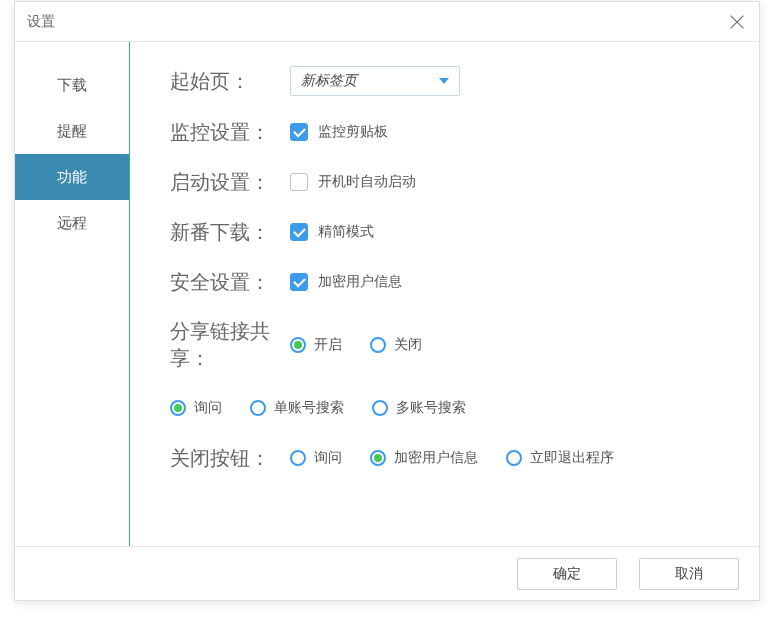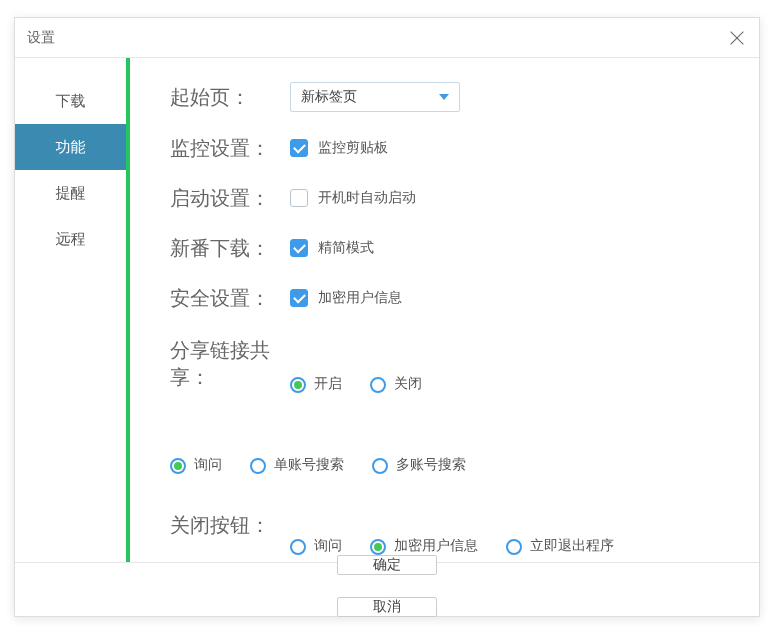--- a/index.html
+++ b/index.html
@@ -12,21 +12,21 @@
       font-size: 14px;
       color: #333;
       background: #fff;
       width: 775px;
       height: 626px;
       position: relative;
     }
     .dialog {
       position: absolute;
       left: 14px;
-      top: 17px;
+      top: 1px;
       width: 746px;
       height: 600px;
       border: 1px solid #ddd;
       background: #fff;
       box-shadow: 0 2px 10px rgba(0,0,0,0.1);
     }
     .dialog-header {
       height: 40px;
       border-bottom: 1px solid #e5e5e5;
       display: flex;
@@ -54,21 +54,21 @@
       left: 50%;
     }
     .close-icon::before { transform: translate(-50%,-50%) rotate(45deg); }
     .close-icon::after { transform: translate(-50%,-50%) rotate(-45deg); }
     .dialog-body {
       display: flex;
       height: 504px;
     }
     .sidebar {
       width: 115px;
-      border-right: 4px solid #22c55e;
+      border-right: 1px solid #22c55e;
       padding-top: 20px;
       text-align: right;
     }
     .sidebar-item {
       height: 46px;
       display: flex;
       align-items: center;
       justify-content: center;
       font-size: 15px;
       color: #555;
@@ -97,20 +97,21 @@
       width: 170px;
       height: 30px;
       border: 1px solid #c6d9e8;
       display: flex;
       align-items: center;
       padding: 0 10px;
       justify-content: space-between;
       cursor: pointer;
       color: #444;
       border-radius: 2px;
+      font-style: italic;
     }
     .chevron-down {
       width: 0;
       height: 0;
       border-left: 5px solid transparent;
       border-right: 5px solid transparent;
       border-top: 6px solid #3d9be9;
     }
     .checkbox {
       width: 18px;
@@ -141,23 +142,22 @@
       cursor: pointer;
     }
     .radio-group {
       display: flex;
       align-items: center;
       gap: 28px;
       flex-wrap: wrap;
     }
     .radio-option {
       display: flex;
-      align-items: flex-end;
-      cursor: pointer;
-      margin-top: 41px;
+      align-items: center;
+      cursor: pointer;
     }
     .radio {
       width: 16px;
       height: 16px;
       border: 2px solid #3d9be9;
       border-radius: 50%;
       margin-right: 8px;
       display: flex;
       align-items: center;
       justify-content: center;
@@ -174,21 +174,20 @@
       color: #555;
     }
     .dialog-footer {
       height: 55px;
       border-top: 1px solid #e5e5e5;
       display: flex;
       align-items: center;
       justify-content: flex-end;
       padding: 0 20px;
       gap: 22px;
-      flex-direction: column;
     }
     .btn {
       width: 100px;
       height: 32px;
       border: 1px solid #ccc;
       background: #fff;
       border-radius: 2px;
       cursor: pointer;
       font-size: 14px;
       color: #444;
@@ -204,25 +203,25 @@
   <div class="dialog-header">
     <span class="dialog-title">设置</span>
     <span class="close-icon"></span>
   </div>
 
   <div class="dialog-body">
     <div class="sidebar">
       <div class="sidebar-item">
         <span>下载</span>
       </div>
+      <div class="sidebar-item">
+        <span>提醒</span>
+      </div>
       <div class="sidebar-item active">
         <span>功能</span>
-      </div>
-      <div class="sidebar-item">
-        <span>提醒</span>
       </div>
       <div class="sidebar-item">
         <span>远程</span>
       </div>
     </div>
 
     <div class="content">
 
       <div class="form-row">
         <span class="row-label">起始页：</span>

